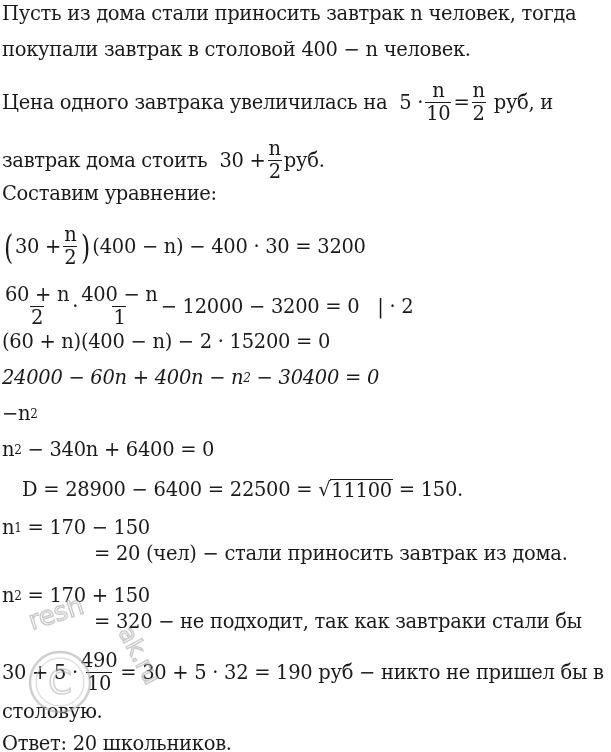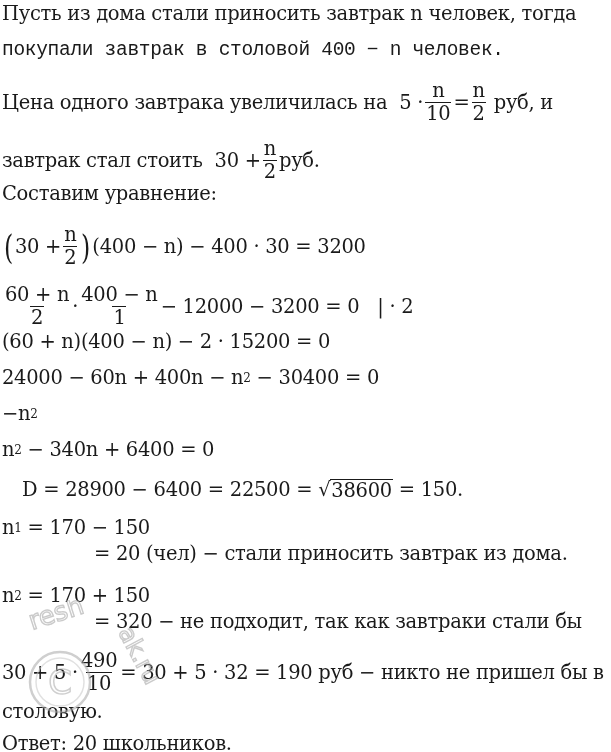--- a/index.html
+++ b/index.html
@@ -33,42 +33,42 @@
     pointer-events: none; opacity: 0.55;
   }
 </style>
 </head>
 <body>
 
 <div class="doc">
 
   <div class="line" style="top:2px;">Пусть из дома стали приносить завтрак n человек, тогда</div>
 
-  <div class="line" style="top:38px;font-family:Liberation Mono, monospace;">покупали завтрак в столовой 400 − n человек.</div>
+  <div class="line" style="top:38px;">покупали завтрак в столовой 400 − n человек.</div>
 
   <div class="line" style="top:80px;">
     <span>Цена одного завтрака увеличилась на</span>
     <span class="sp"></span>
       <span class="sp"></span>
     <span class="math">5 ·</span>
     <span class="frac">
       <span class="num">n</span>
       <span class="den">10</span>
     </span>
     <span class="math">=</span>
     <span class="frac">
       <span class="num">n</span>
       <span class="den">2</span>
     </span>
     <span class="sp"></span>
     <span>руб, и</span>
   </div>
 
   <div class="line" style="top:138px;">
-    <span>завтрак стал стоить</span>
+    <span>завтрак дома стоить</span>
     <span class="sp"></span>
       <span class="sp"></span>
     <span class="math">30 +</span>
     <span class="frac">
       <span class="num">n</span>
       <span class="den">2</span>
     </span>
     <span>руб.</span>
   </div>
 
@@ -97,42 +97,42 @@
     </span>
     <span class="math">− 12000 − 3200 = 0</span>
     <span class="sp"></span>
       <span class="sp"></span>
       <span class="sp"></span>
     <span class="math">| · 2</span>
   </div>
 
   <div class="line" style="top:330px;">(60 + n)(400 − n) − 2 · 15200 = 0</div>
 
-  <div class="line" style="top:366px;">
+  <div class="line" style="top:366px;font-style:italic;">
     <span>24000 − 60n + 400n − n</span>
       <sup>2</sup>
       <span style="white-space:pre"> − 30400 = 0</span>
   </div>
 
   <div class="line" style="top:402px;">
     <span>−n</span>
       <sup>2</sup>
   </div>
 
   <div class="line" style="top:438px;">
     <span>n</span>
       <sup>2</sup>
       <span style="white-space:pre"> − 340n + 6400 = 0</span>
   </div>
 
   <div class="line" style="top:478px;margin-left:20px;">
     <span style="white-space:pre">D = 28900 − 6400 = 22500 = </span>
     <span class="sqrt">
       <span>√</span>
-      <span class="rad">38600</span>
+      <span class="rad">11100</span>
     </span>
     <span style="white-space:pre"> = 150.</span>
   </div>
 
   <div class="line" style="top:516px;">
     <span>n</span>
       <sub>1</sub>
       <span style="white-space:pre"> = 170 − 150</span>
   </div>
   <div class="line indent" style="top:542px;">= 20 (чел) − стали приносить завтрак из дома.</div>

